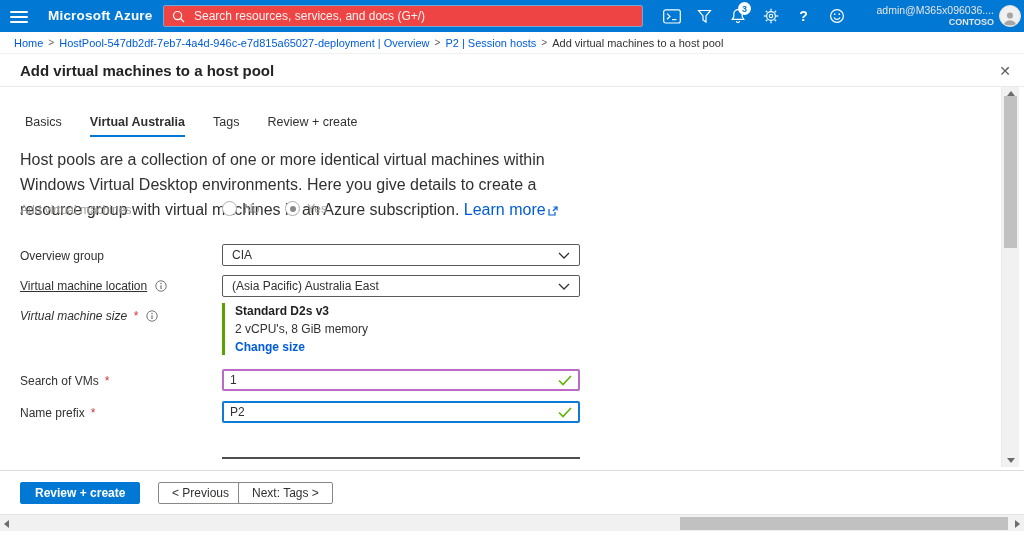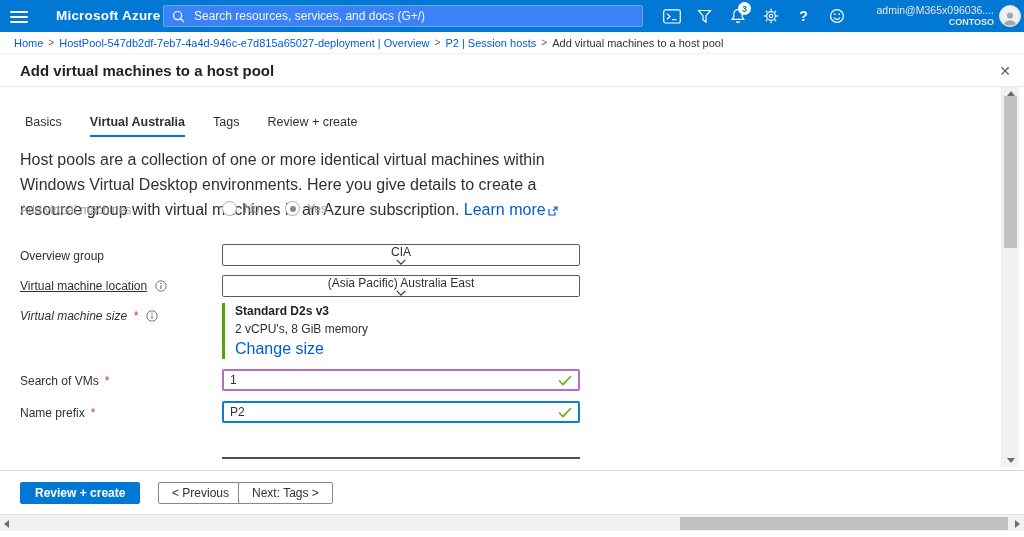--- a/index.html
+++ b/index.html
@@ -4,22 +4,22 @@
 <style>
   * { box-sizing: border-box; }
   html,body { margin:0; padding:0; background:#fff; }
   body { font-family:"Liberation Sans", sans-serif; }
   .screen { position:relative; width:1024px; height:537px; background:#fff; overflow:hidden; }
 
   
   .topbar { position:absolute; top:0; left:0; width:1024px; height:32px; background:#0078d4; }
   .hamburger { position:absolute; left:10px; top:8px; width:18px; height:16px; cursor:pointer; }
   .hamburger span { display:block; height:2px; background:#fff; margin:3px 0; border-radius:1px; }
-  .brand { position:absolute; left:56px; top:8px; color:#fff; font-size:13.5px; font-weight:bold; letter-spacing:.2px; cursor:pointer; }
-  .searchbox { position:absolute; left:163px; top:5px; width:480px; height:22px; background:#3b82f6; border:1px solid #6ea9dd; border-radius:2px; display:flex; align-items:center; padding:0 8px; }
+  .brand { position:absolute; left:48px; top:8px; color:#fff; font-size:13.5px; font-weight:bold; letter-spacing:.2px; cursor:pointer; }
+  .searchbox { position:absolute; left:163px; top:5px; width:480px; height:22px; background:#ef4444; border:1px solid #6ea9dd; border-radius:2px; display:flex; align-items:center; padding:0 8px; }
   .searchbox input { flex:1; background:transparent; border:none; outline:none; color:#ffffff; font-size:12px; margin-left:7px; font-family:"Liberation Sans",sans-serif; }
   .searchbox input::placeholder { color:#fcfdfe; opacity:.95; }
   .topicons { position:absolute; left:655px; top:0; height:32px; display:flex; }
   .topicon { width:33px; height:32px; display:flex; align-items:center; justify-content:center; position:relative; cursor:pointer; }
   .badge { position:absolute; top:2px; right:3px; min-width:13px; height:13px; border-radius:7px; background:#fff; color:#0078d4; font-size:9px; font-weight:bold; display:flex; align-items:center; justify-content:center; padding:0 2px; }
   .help-glyph { color:#fff; font-size:14px; font-weight:bold; }
   .userblock { position:absolute; right:30px; top:4px; text-align:right; color:#e5e5e5; cursor:pointer; }
   .userblock .email { font-size:10.5px; line-height:13px; }
   .userblock .tenant { font-size:9px; font-weight:bold; line-height:11px; }
   .avatar { position:absolute; right:3px; top:5px; width:22px; height:22px; border-radius:50%; background:#f0f0f0; display:flex; align-items:flex-end; justify-content:center; overflow:hidden; border:1px solid #e2e2e2; cursor:pointer; }
@@ -50,26 +50,26 @@
   .row-label.disabled { color:#a19f9d; }
   .req { color:#d13438; margin-left:1px; }
   .info-o { display:inline-flex; margin-left:3px; }
 
   .radios { position:absolute; left:222px; top:201px; display:flex; gap:26px; }
   .radio { display:flex; align-items:center; gap:7px; cursor:pointer; }
   .rdot { width:15px; height:15px; border-radius:50%; border:1px solid #b0aeac; background:#fff; position:relative; }
   .rdot.selected::after { content:""; position:absolute; left:3.5px; top:3.5px; width:6px; height:6px; border-radius:50%; background:#8a8886; }
   .rlabel { font-size:12px; color:#a19f9d; }
 
-  .dd { position:absolute; left:222px; width:358px; height:22px; border:1px solid #5c5b5a; border-radius:2px; background:#fff; display:flex; align-items:center; justify-content:space-between; padding:0 9px; font-size:12px; color:#323130; cursor:pointer;flex-direction:column; }
+  .dd { position:absolute; left:222px; width:358px; height:22px; border:1px solid #5c5b5a; border-radius:2px; background:#fff; display:flex; align-items:center; justify-content:space-between; padding:0 9px; font-size:12px; color:#323130; cursor:pointer; }
 
   .sizeblock { position:absolute; left:222px; top:303px; border-left:3px solid #57a300; padding:1px 0 1px 10px; }
   .size-name { font-size:12px; font-weight:bold; color:#201f1e; }
   .size-specs { font-size:12px; color:#323130; margin-top:4px; }
-  .size-link { font-size:16px; color:#015cda; margin-top:4px; cursor:pointer; }
+  .size-link { font-size:12px; color:#015cda; margin-top:4px; cursor:pointer;font-weight:bold; }
 
   .input-wrap { position:absolute; left:222px; width:358px; height:22px; border-radius:2px; background:#fff; display:flex; align-items:center; }
   .input-purple { border:2px solid #b96bc6; }
   .input-blue { border:2px solid #0f7bd4; }
   .input-wrap input { flex:1; min-width:0; border:none; outline:none; background:transparent; font-size:12px; color:#323130; padding:0 6px; font-family:"Liberation Sans",sans-serif; }
   .check { margin-right:6px; flex:0 0 auto; }
 
   .info-row { position:absolute; left:222px; top:432px; display:flex; align-items:flex-start; gap:8px; width:400px; }
   .info-text { font-size:12px; font-weight:bold; color:#323130; line-height:15px; padding-top:0; }
 

